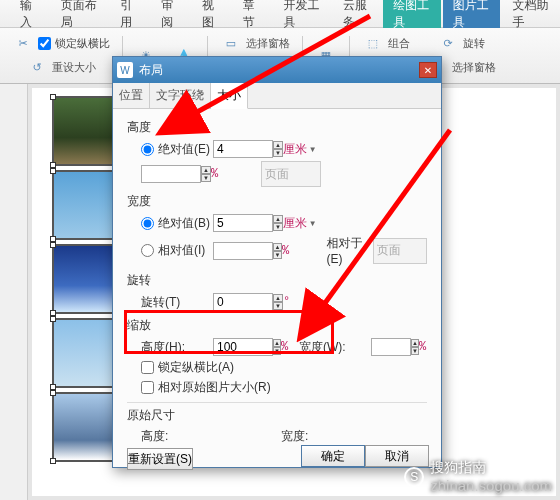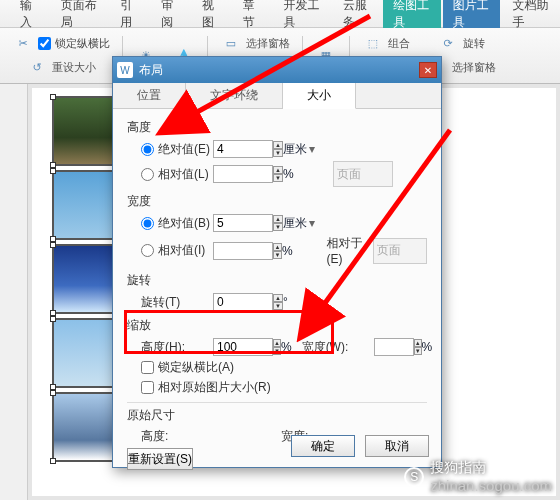--- a/index.html
+++ b/index.html
@@ -28,36 +28,36 @@
 .t-sky2{background:linear-gradient(#1b3a8a,#3d6bc0 60%,#cfe6fa)}
 .t-sky3{background:linear-gradient(#8cc0e8,#c8e0f0)}
 .t-mtn{background:linear-gradient(#a8c8e8,#5878a0 70%,#fff)}
 
 .dialog { position: absolute; top: 56px; left: 112px; width: 330px; height: 412px; background: #fbfbfb; border: 1px solid #4e7aa6; box-shadow: 2px 4px 12px rgba(0,0,0,.4); font-size: 12px; }
 .dlg-title { height: 26px; background: linear-gradient(#5c9bd1,#3a7fb8); color: #fff; display: flex; align-items: center; padding: 0 4px; gap: 6px; }
 .dlg-title .ico { background:#fff; color:#3a7fb8; width:16px;height:16px;display:flex;align-items:center;justify-content:center;font-size:10px;border-radius:2px }
 .dlg-title .sp { flex:1 }
 .dlg-close { width:18px;height:16px;background:#d14836;color:#fff;display:flex;align-items:center;justify-content:center;font-size:10px;border:1px solid #a03020 }
 .dlg-tabs { display:flex; border-bottom:1px solid #ccc; background:#f1f1f1; height:26px; font-size:12px }
-.dlg-tabs span { padding:4px 24px; border-right:1px solid #ccc; color:#555 }
+.dlg-tabs span { padding:4px 6px; border-right:1px solid #ccc; color:#555 }
 .dlg-tabs .cur { background:#fff; border-bottom:1px solid #fff; margin-bottom:-1px; color:#000000 }
 .dlg-body { padding: 8px 14px 6px; color:#333; }
 .sect { margin-bottom: 6px; }
 .sect-title { margin: 2px 0 4px; color:#333; }
 .row { display:flex; align-items:center; margin:3px 0 3px 14px; }
 .row label { min-width:72px; display:flex; align-items:center; gap:4px; }
 input[type=radio],input[type=checkbox]{margin:0}
 .num { width:60px; height:18px; border:1px solid #aaa; padding:0 3px; font-size:12px; }
 .spin { width:10px; display:flex; flex-direction:column; }
 .spin b { height:8px;border:1px solid #999;background:#eee;font-size:6px;text-align:center;line-height:6px;font-weight:normal }
-.unit { width:50px; color:#0f172a; }
+.unit { width:50px; color:#be185d;font-family:Liberation Mono, monospace; }
 .unit.dd::after{content:"▾";margin-left:2px;color:#666}
 .rel { width:60px;height:26px;border:1px solid #ccc;background:#f3f3f3;color:#aaa;padding:0 3px;display:flex;align-items:center }
 .hr { border-top:1px solid #ddd; margin:4px 0 }
-.dlg-foot { position:absolute; bottom:10px; right:12px; display:flex; gap:10px }
+.dlg-foot { position:absolute; bottom:0; right:12px; display:flex; }
 .btn { min-width:64px; height:22px; border:1px solid #999; background:linear-gradient(#fff,#e4e4e4); font-size:12px; }
 .btn.primary { border-color:#4e7aa6 }
 .reset-row{display:flex;margin-top:2px;padding-right:4px}
 
 .arrow { position:absolute; pointer-events:none; }
 .arrow svg { overflow:visible }
 .redbox { position:absolute; border:3px solid red; }
 
 .watermark { position:absolute; right:8px; bottom:6px; color:#fff; font-size:14px; display:flex; align-items:center; gap:6px; text-shadow:0 0 4px #000 }
 .watermark .circ{width:20px;height:20px;border:2px solid #fff;border-radius:50%;display:flex;align-items:center;justify-content:center;font-size:12px}
@@ -201,24 +201,20 @@
             <span>绝对值(E)</span>
           </label>
         <input class="num" value="4" style="">
         <div class="spin">
             <b>▲</b>
             <b>▼</b>
           </div>
         <span class="unit dd">厘米</span>
       </div>
       <div class="row">
-        <label>
-            <input type="radio" style="">
-            <span>相对值(L)</span>
-          </label>
         <input class="num" style="">
         <div class="spin">
             <b>▲</b>
             <b>▼</b>
           </div>
         <span class="unit">%</span>
         <span class="rel">页面</span>
       </div>
     </div>
 

